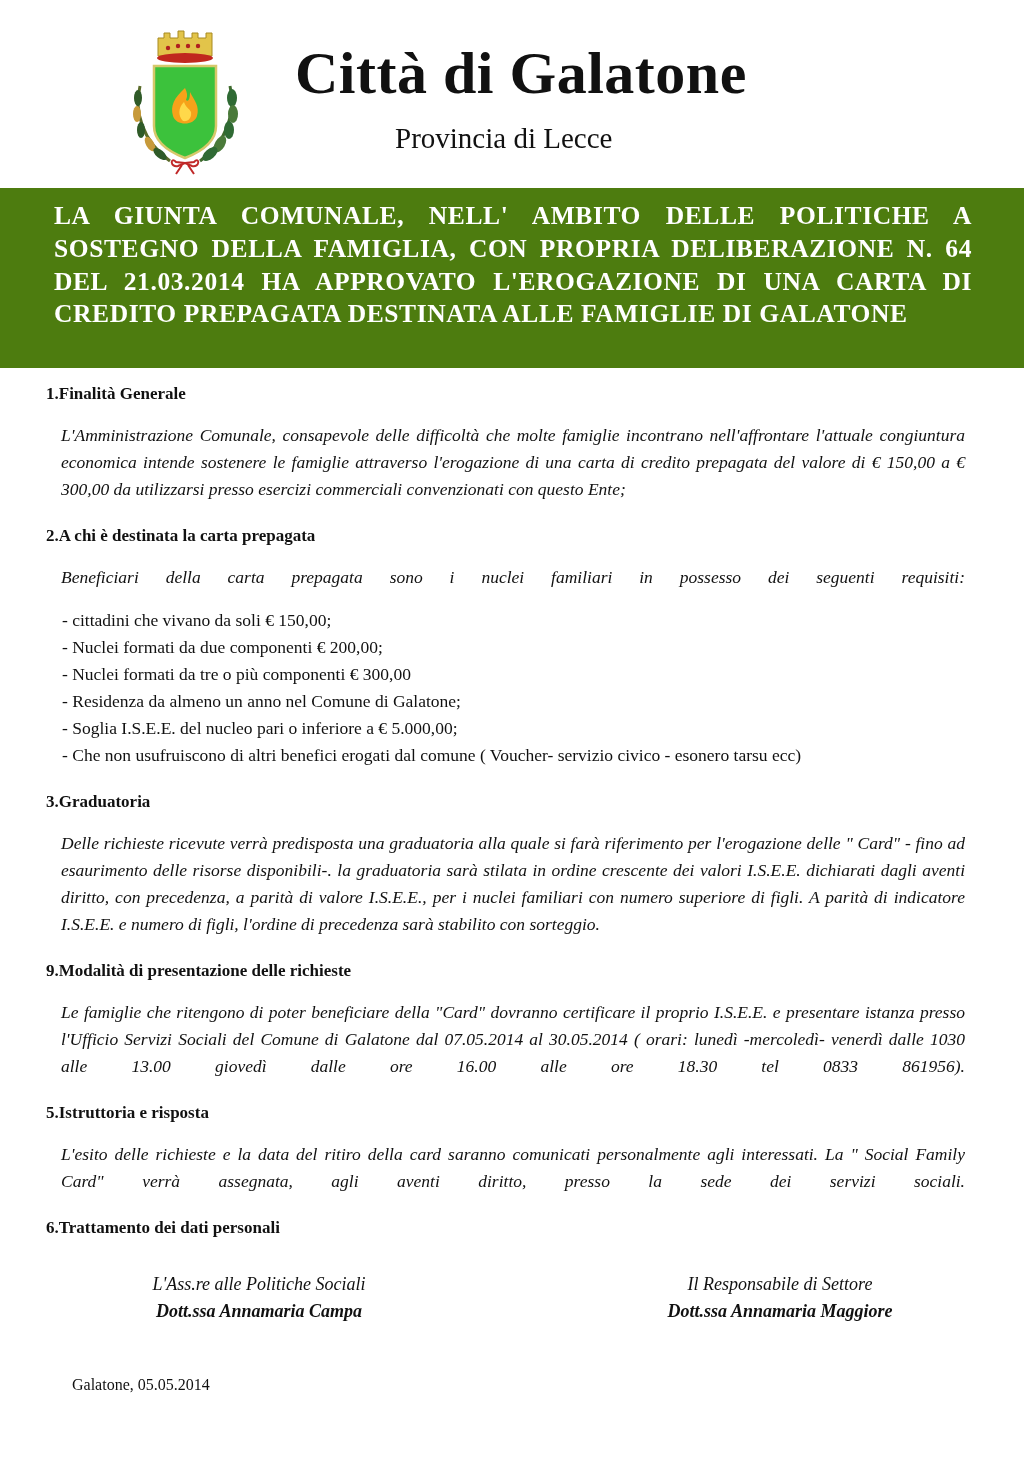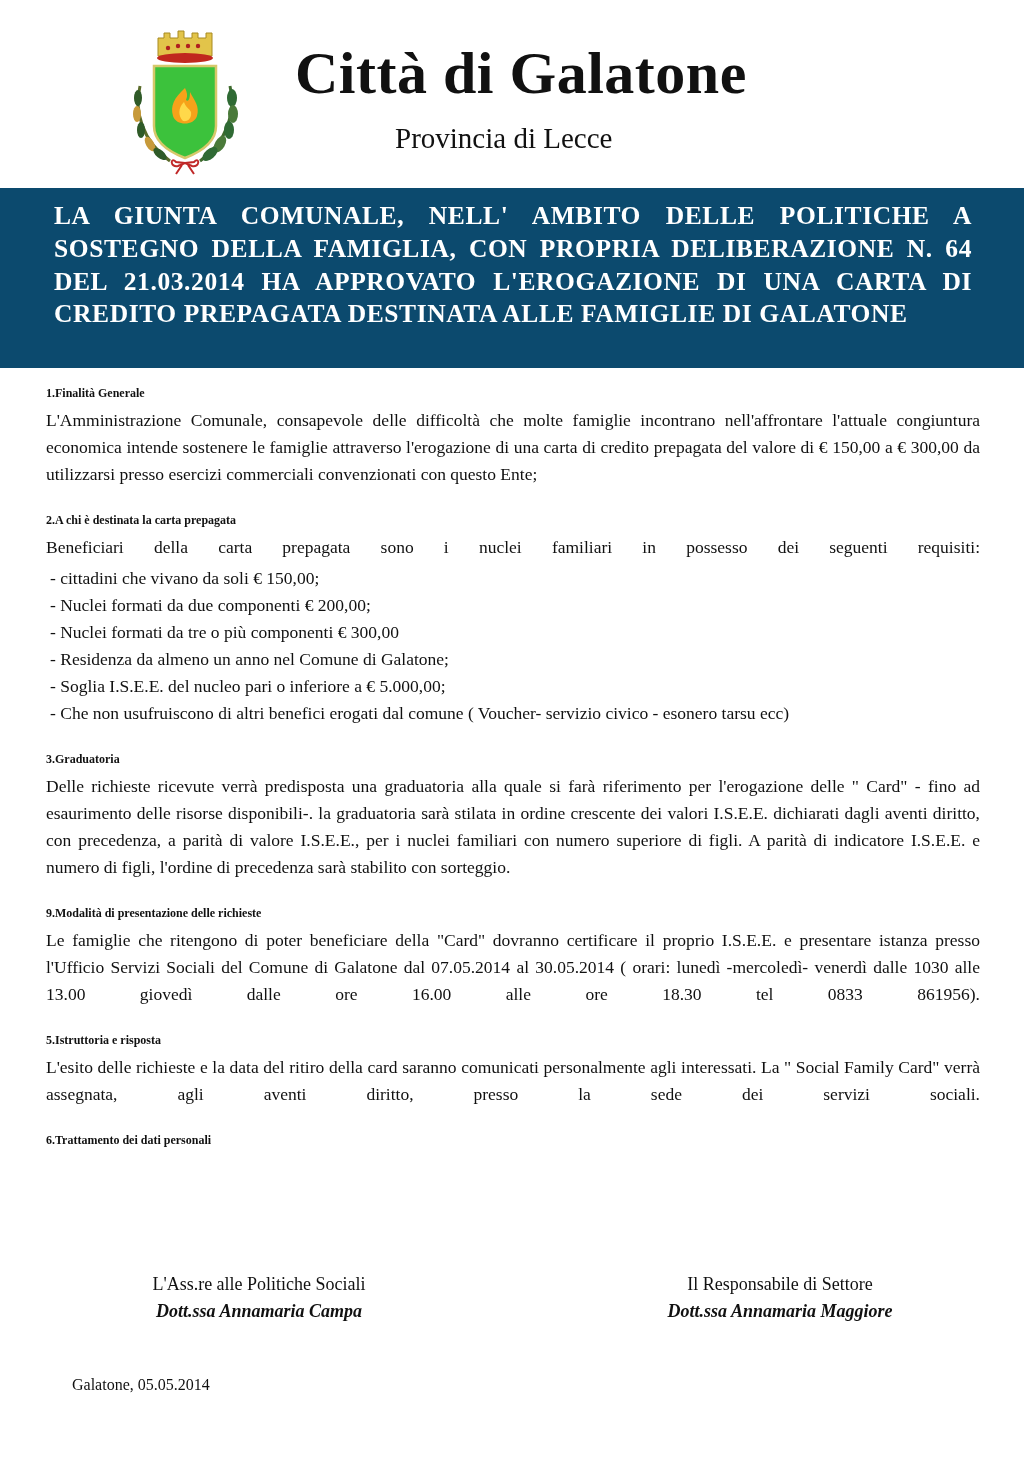--- a/index.html
+++ b/index.html
@@ -3,36 +3,36 @@
 <meta charset="utf-8">
 <style>
   html, body { margin: 0; padding: 0; background: #ffffff; }
   body { width: 1024px; height: 1461px; position: relative; overflow: hidden;
          font-family: "Liberation Serif", "DejaVu Serif", serif; color: #111; }
   .header { position: absolute; left: 0; top: 0; width: 1024px; height: 232px; }
   .crest { position: absolute; left: 126px; top: 26px; width: 118px; height: 150px; }
   .city-title { position: absolute; left: 295px; top: 38px; width: 560px; font-size: 60px;
                 font-weight: bold; letter-spacing: 0.5px; line-height: 70px; }
   .province { position: absolute; left: 395px; top: 115px; font-size: 29px; line-height: 46px; }
-  .banner { position: absolute; left: 0; top: 188px; width: 1024px; height: 180px; background: #0c4a6e; }
+  .banner { position: absolute; left: 0; top: 188px; width: 1024px; height: 180px; background: #4d7c0f; }
   .banner-text { position: absolute; left: 54px; top: 12px; width: 918px; color: #fff;
                  font-weight: bold; font-size: 25.5px; line-height: 32.8px; text-align: justify;
                  letter-spacing: 0.6px; text-transform: uppercase; }
   .content { position: absolute; left: 46px; top: 380px; width: 934px; font-size: 17.5px; line-height: 27px; }
   .section { margin-bottom: 19px; }
-  .section h2 { font-size: 12px; font-weight: bold; margin: 0; line-height: 27px; }
-  .section p { margin: 0; text-align: justify; text-align-last: left; }
+  .section h2 { font-size: 17px; font-weight: bold; margin: 0; line-height: 27px; }
+  .section p { margin: 15px; text-align: justify; text-align-last: left; font-style: italic; }
   .section p.justify-last { text-align-last: justify; }
-  .section ul { list-style: none; margin: 4px; padding: 0; }
+  .section ul { list-style: none; margin: 16px; padding: 0; }
   .section li { margin: 0; }
   .signatures { position: absolute; top: 1271px; left: 0; width: 1024px; font-size: 18px; line-height: 27px; }
   .sig { position: absolute; text-align: center; }
   .sig-left { left: 104px; width: 310px; }
   .sig-right { left: 620px; width: 320px; }
-  .sig .role { }
+  .sig .role { font-style: italic; }
   .sig .name { font-style: italic; font-weight: bold; }
   .place-date { position: absolute; left: 72px; top: 1376px; font-size: 16px; }
 </style>
 </head>
 <body>
 
 <div class="header">
   <svg class="crest" viewBox="0 0 118 150">
 
     <g>

